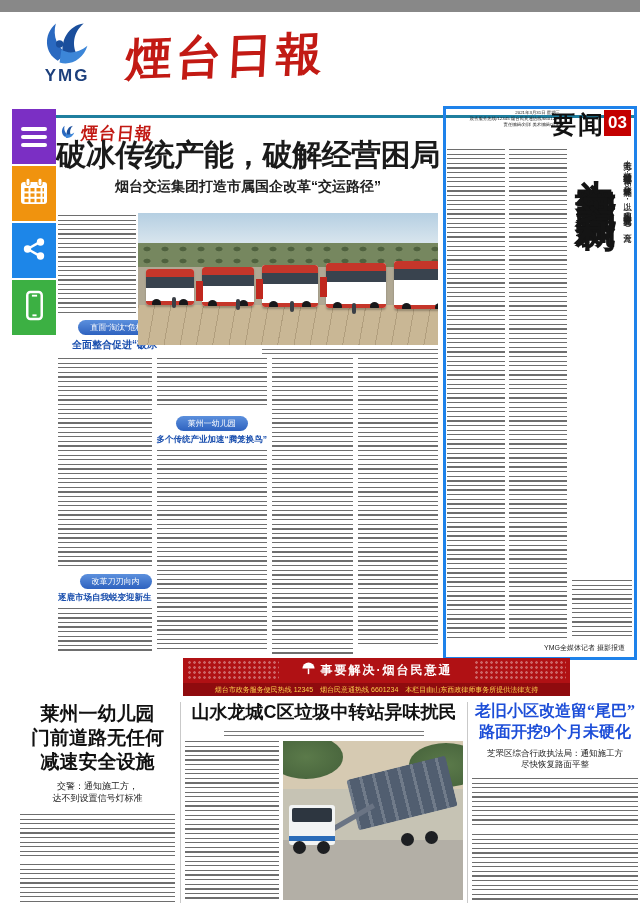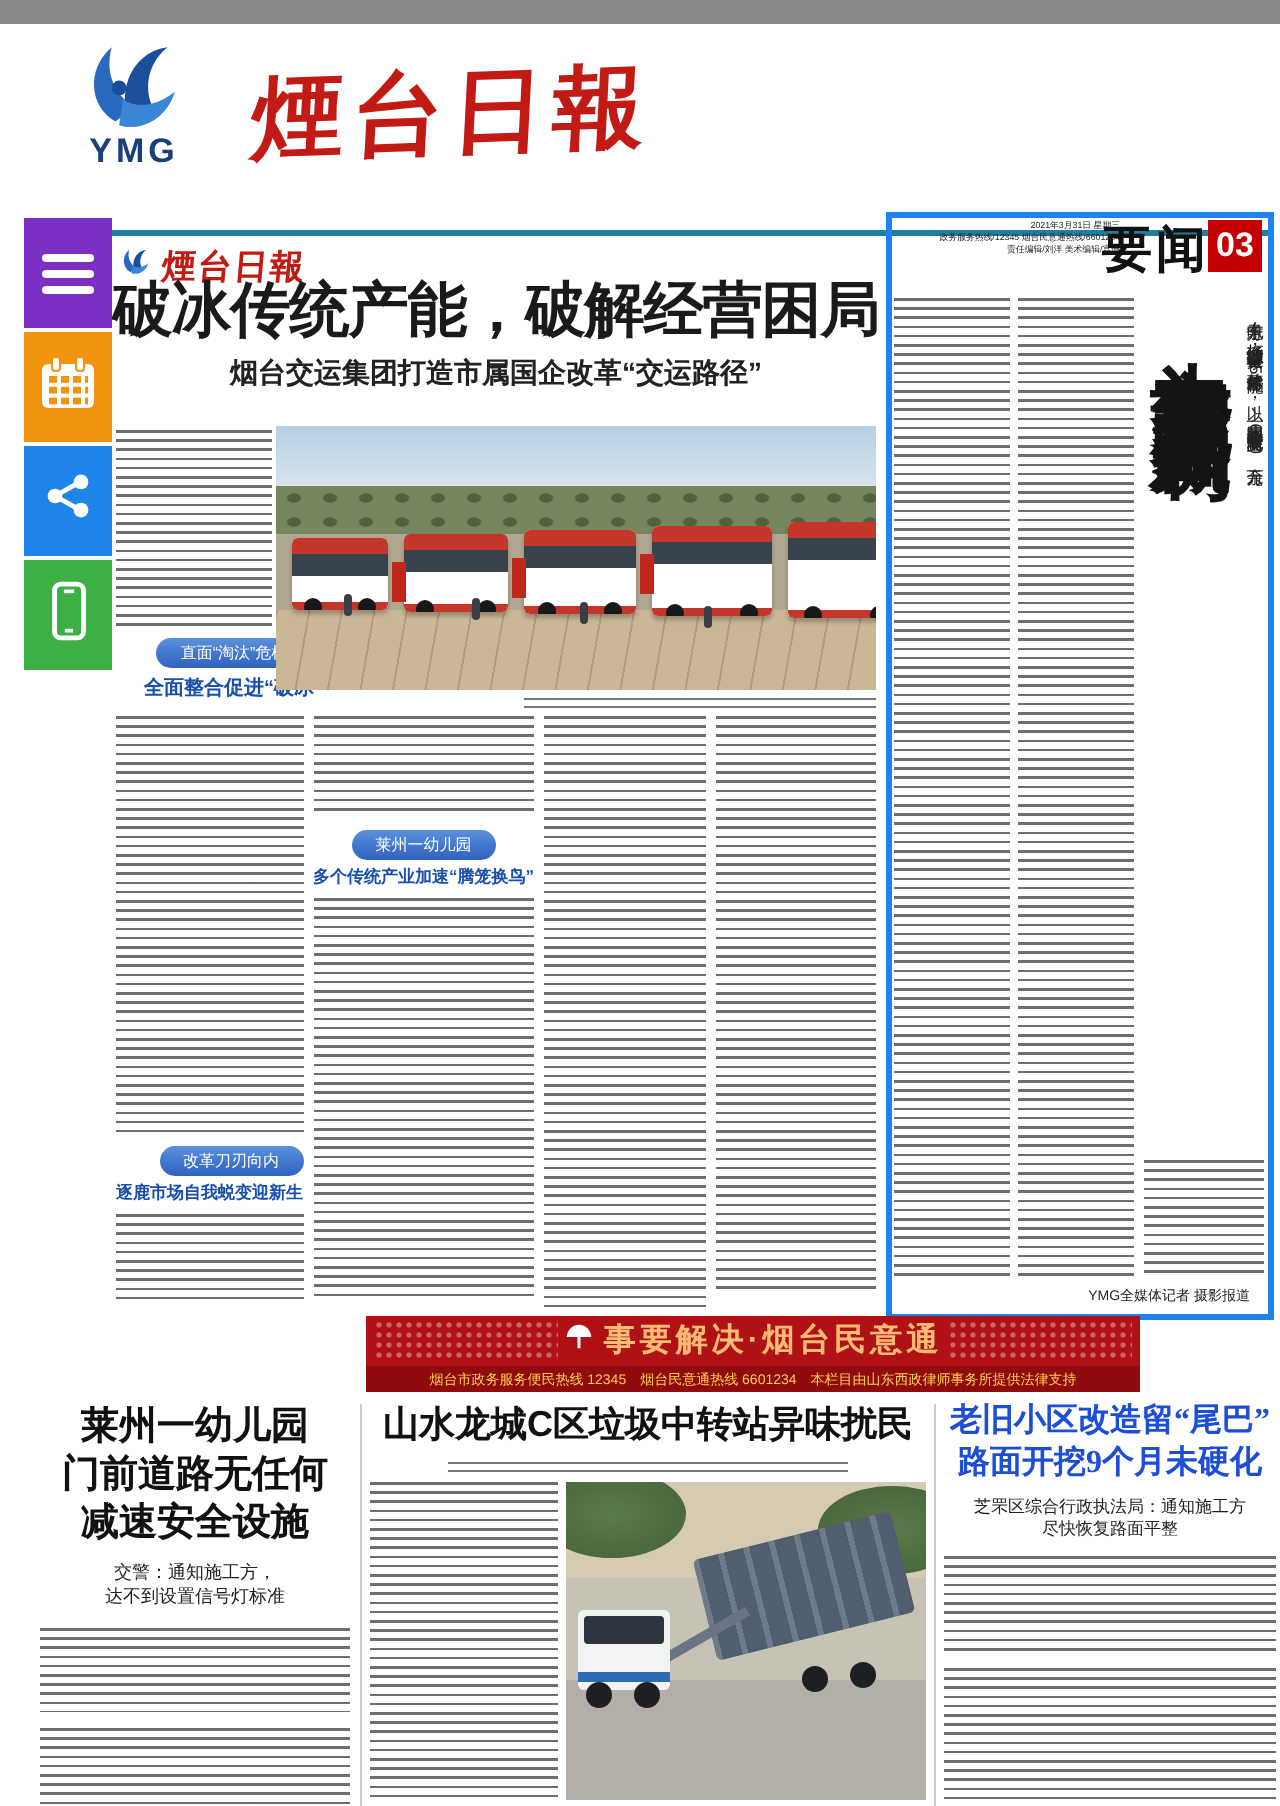--- a/index.html
+++ b/index.html
@@ -68,21 +68,21 @@
   .rtext2 { position:absolute; left:509px; top:47px; width:58px; height:492px; }
   .rtext3 { position:absolute; left:572px; top:478px; width:60px; height:58px; }
   .v-headline { position:absolute; left:570px; top:48px; width:50px; height:420px; writing-mode:vertical-rl; font-size:37px; font-weight:900; letter-spacing:3px; color:#141414; transform:scaleX(1.12); transform-origin:center; }
   .v-kicker { position:absolute; left:622px; top:52px; width:12px; height:404px; writing-mode:vertical-rl; font-size:8.5px; letter-spacing:0.5px; color:#222; overflow:hidden; }
   .r-byline { position:absolute; left:455px; top:541px; width:170px; text-align:right; font-size:7px; color:#222; }
   
   .banner { position:absolute; left:183px; top:556px; width:387px; height:38px; z-index:5; background:var(--banner_red,#b01114); }
   .banner-top { position:relative; height:25px; display:flex; align-items:center; justify-content:center; gap:5px; }
   .banner-top::before, .banner-top::after { content:""; position:absolute; top:2px; bottom:2px; width:92px; background-image:radial-gradient(rgba(255,255,255,.35) 1px, transparent 1.6px); background-size:5px 5px; }
   .banner-top::before { left:4px; } .banner-top::after { right:4px; }
-  .banner-title { color:#fdba74; font-weight:800; font-size:16px; letter-spacing:2px; white-space:nowrap; }
+  .banner-title { color:#ffffff; font-weight:800; font-size:12px; letter-spacing:2px; white-space:nowrap; }
   .banner-strip { height:13px; background:#8f0b0e; color:#ffd04d; font-size:7px; display:flex; align-items:center; justify-content:center; white-space:nowrap; }
   
   .vdiv { position:absolute; top:600px; height:213px; width:1px; background:#c9c9c9; }
   .vd1 { left:180px; } .vd2 { left:467px; }
   .art-a { position:absolute; left:20px; top:600px; width:155px; }
   .art-a .h { font-family:"Liberation Serif", serif; font-weight:700; font-size:19px; line-height:24px; text-align:center; color:#111; }
   .art-a .sub { margin-top:6px; text-align:center; font-size:9px; line-height:12px; color:#222; }
   .art-b { position:absolute; left:185px; top:598px; width:278px; }
   .art-b .h { font-weight:800; font-size:18px; text-align:center; color:#111; white-space:nowrap; }
   .art-b .sub { margin-top:5px; text-align:center; font-size:11px; font-weight:700; color:#222; }

